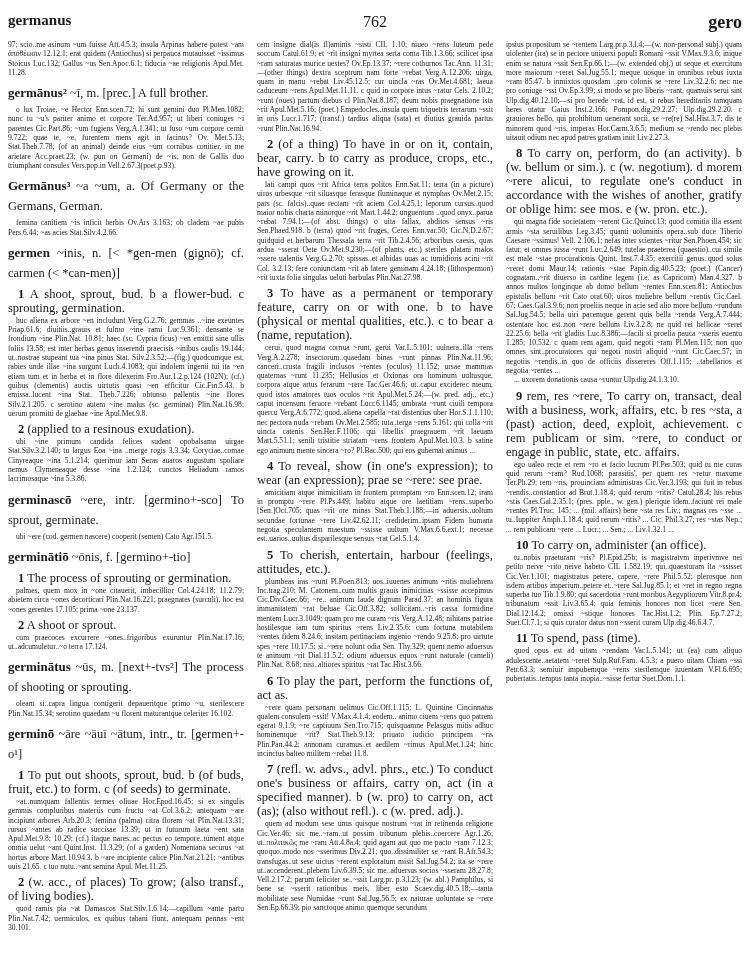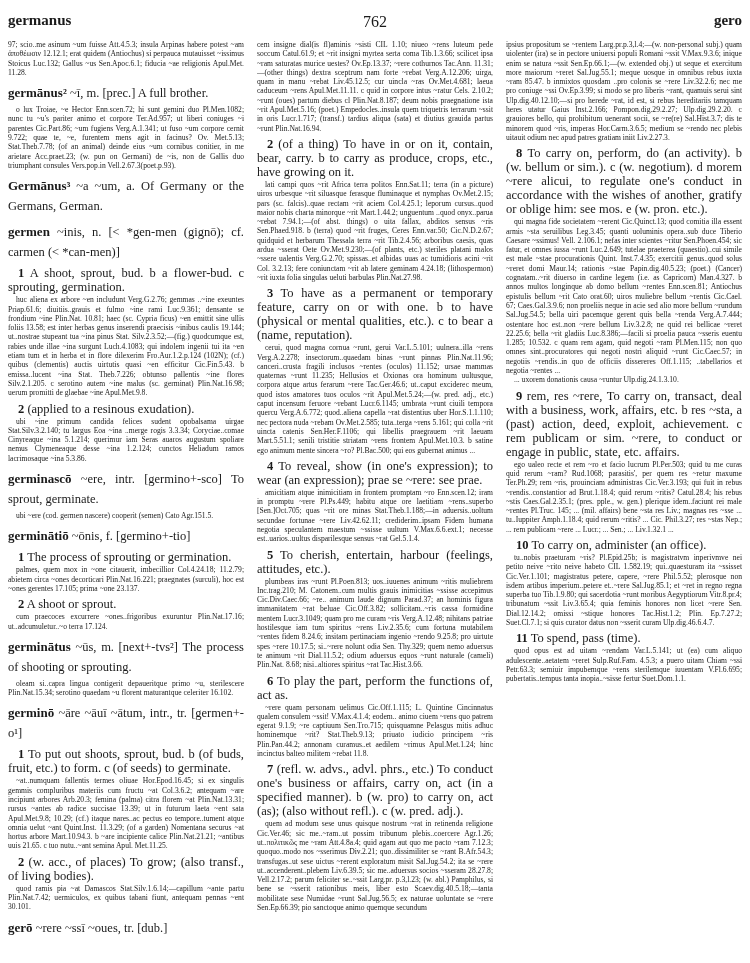--- a/index.html
+++ b/index.html
@@ -6,21 +6,21 @@
   body {
     width: 750px; height: 963px; overflow: hidden;
     font-family: "Liberation Serif", "DejaVu Serif", serif;
     color: #1a1a1a;
   }
   .page { position: relative; width: 750px; height: 759px; }
   .header {
     position: absolute; top: 12px; left: 8px; right: 8px; height: 20px;
   }
   .hw-left { position: absolute; left: 0; top: 0; font-weight: bold; font-size: 15px; }
-  .hw-right { position: absolute; right: 0; top: 0; font-weight: bold; font-size: 15px; }
+  .hw-right { position: absolute; right: 0; top: 0; font-weight: bold; font-size: 18px; }
   .pageno { position: absolute; left: 0; right: 0; top: 1px; text-align: center; font-size: 16px; }
   .col {
     position: absolute; top: 40px; width: 236px; height: 900px; overflow: hidden;
     text-align: justify;
   }
   .col1 { left: 8px; }
   .col2 { left: 257px; }
   .col3 { left: 506px; }
   .entry-head { font-size: 12.5px; line-height: 20px; margin: 6px 0 2px 0; }
   .entry-head b { font-size: 13px; }
@@ -37,20 +37,21 @@
     <span class="hw-left">germanus</span>
     <div class="pageno">762</div>
     <span class="hw-right">gero</span>
   </div>
 
   <div class="col col1">
       <p class="cit cont">97; scio..me asinum ~um fuisse Att.4.5.3; insula Arpinas habere potest ~am ἀποθέωσιν 12.12.1; erat quidem (Antiochus) si perpauca mutauisset ~issimus Stoicus Luc.132; Gallus ~us Sen.Apoc.6.1; fiducia ~ae religionis Apul.Met. 11.28.</p>
       <p class="entry-head"><b>germānus²</b><span> ~ī, m. [prec.] A full brother.</span></p>
       <p class="cit">o lux Troiae, ~e Hector Enn.scen.72; hi sunt gemini duo Pl.Men.1082; nunc tu ~u's pariter animo et corpore Ter.Ad.957; ut liberi coniuges ~i parentes Cic.Part.86; ~um fugiens Verg.A.1.341; ut fuso ~um corpore cernit 9.722; quae te, ~e, furentem mens agit in facinus? Ov. Met.5.13; Stat.Theb.7.78; (of an animal) deinde eius ~um cornibus conitier, in me arietare Acc.praet.23; (w. pun on Germani) de ~is, non de Gallis duo triumphant consules Vers.pop.in Vell.2.67.3(poet.p.93).</p>
       <p class="entry-head"><b>Germānus³</b><span> ~a ~um, a. Of Germany or the Germans, German.</span></p>
+      <p class="cit">femina canitiem ~is inficit herbis Ov.Ars 3.163; ob cladem ~ae pubis Pers.6.44; ~as acies Stat.Silv.4.2.66.</p>
       <p class="entry-head"><b>germen</b><span> ~inis, n. [&lt; *gen-men (gignō); cf. carmen (&lt; *can-men)]</span></p>
       <p class="sense"><span class="num">1</span> <span>A shoot, sprout, bud. b a flower-bud. c sprouting, germination.</span></p>
       <p class="cit">huc aliena ex arbore ~en includunt Verg.G.2.76; gemmas ..~ine exeuntes Priap.61.6; diuitiis..grauis et fulmo ~ine rami Luc.9.361; densante se frondium ~ine Plin.Nat. 10.81; haec (sc. Cypria ficus) ~en emittit sine ullis foliis 13.58; est inter herbas genus inserendi praecisis ~inibus caulis 19.144; ut..nostrae stupeant tua ~ina pinus Stat. Silv.2.3.52;—(fig.) quodcumque est, rabies unde illae ~ina surgunt Luch.4.1083; qui indolem ingenii tui ita ~en etiam tum et in herba et in flore dilexerim Fro.Aur.1.2.p.124 (102N); (cf.) quibus (clementis) auctis uirtutis quasi ~en efficitur Cic.Fin.5.43. b emissa..lucent ~ina Stat. Theb.7.226; obtunso pallentis ~ine flores Silv.2.1.205. c serotino autem ~ine malus (sc. germinat) Plin.Nat.16.98; uerum promitti de glaebae ~ine Apul.Met.9.8.</p>
       <p class="sense"><span class="num">2</span> <span>(applied to a resinous exudation).</span></p>
       <p class="cit">ubi ~ine primum candida felices sudent opobalsama uirgae Stat.Silv.3.2.140; tu largus Eoa ~ina ..merge rogis 3.3.34; Coryciae..comae Cinyreaque ~ina 5.1.214; querimur iam Seras auaros augustum spoliare nemus Clymeneaque desse ~ina 1.2.124; cunctos Heliadum ramos lacrimosaque ~ina 5.3.86.</p>
       <p class="entry-head"><b>germinascō</b><span> ~ere, intr. [germino+-sco] To sprout, germinate.</span></p>
       <p class="cit">ubi ~ere (cod. germen nascere) cooperit (semen) Cato Agr.151.5.</p>
       <p class="entry-head"><b>germinātiō</b><span> ~ōnis, f. [germino+-tio]</span></p>
       <p class="sense"><span class="num">1</span> <span>The process of sprouting or germination.</span></p>
       <p class="cit">palmes, quem mox in ~one citauerit, imbecillior Col.4.24.18; 11.2.79; abietem circa ~ones decorticari Plin.Nat.16.221; praegnates (surculi), hoc est ~ones gerentes 17.105; prima ~one 23.137.</p>

